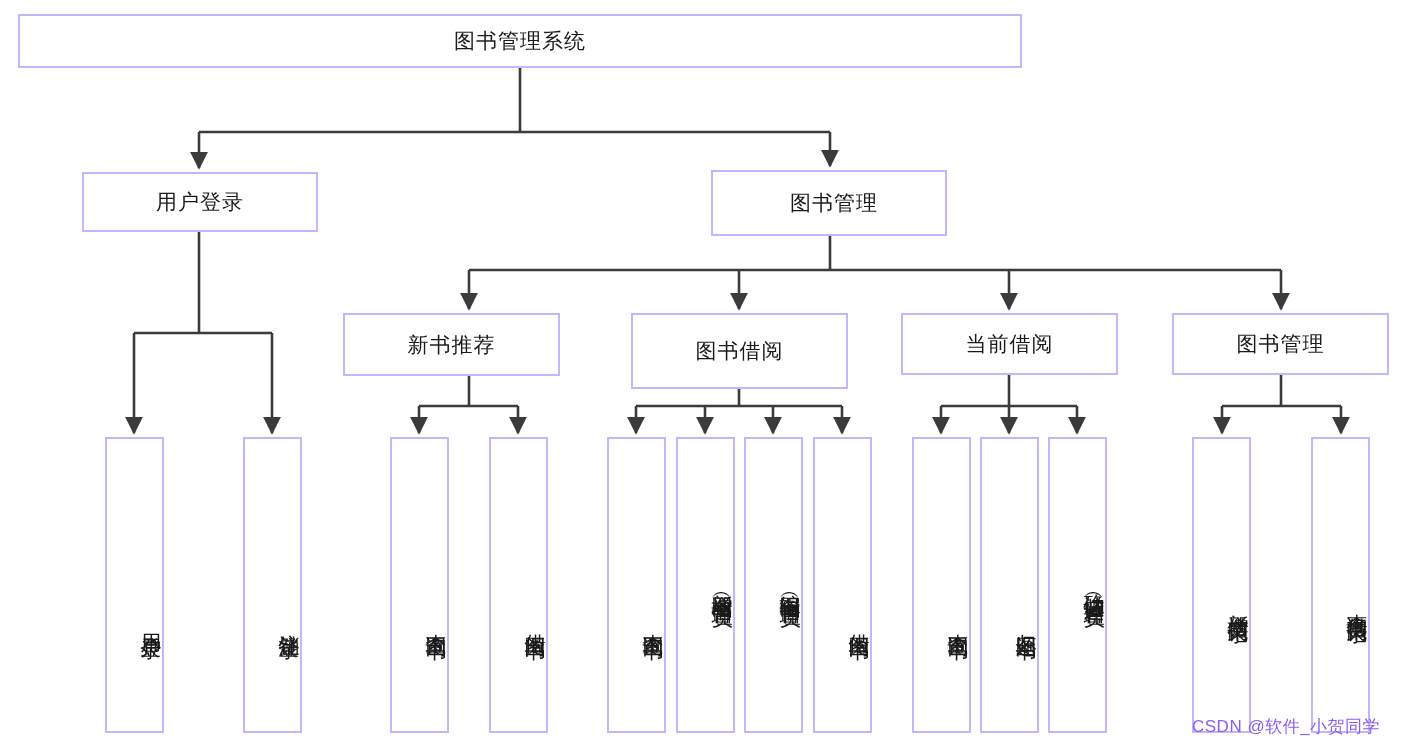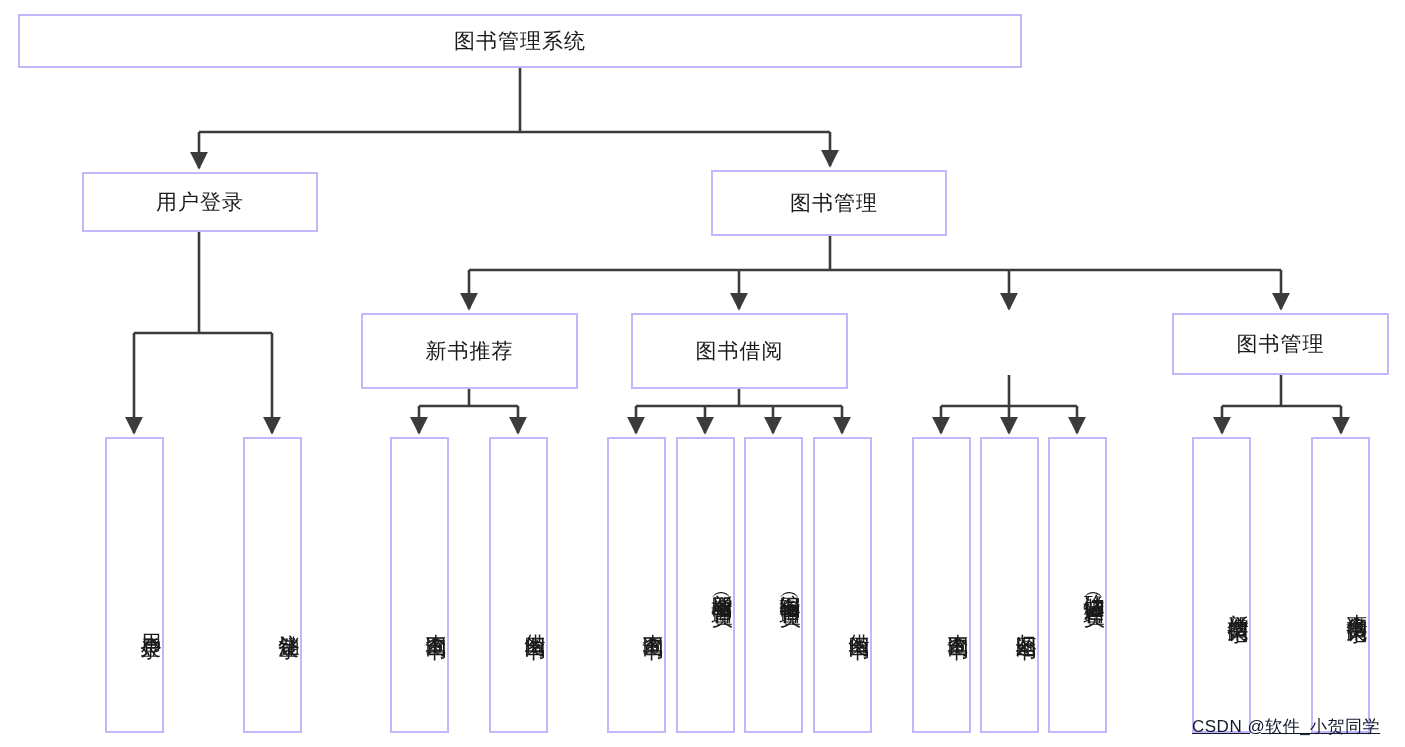--- a/index.html
+++ b/index.html
@@ -50,24 +50,23 @@
     align-items: flex-start;
     justify-content: center;
     padding-top: 6px;
   }
   .node-v.tall {
     padding-top: 2px;
   }
   .watermark {
     position: absolute;
     font-size: 17px;
-    color: #0f172a;
+    color: #8b5cf6;
     white-space: nowrap;
     letter-spacing: 0.5px;
-    text-decoration: underline;
   }
 </style>
 </head>
 <body>
 
 <div id="canvas">
 
   <svg id="wires" viewBox="0 0 1405 747" xmlns="http://www.w3.org/2000/svg">
     <defs>
       <marker id="arrow" viewBox="0 0 10 10" refX="9" refY="5" markerWidth="7" markerHeight="7" orient="auto-start-reverse">
@@ -117,24 +116,25 @@
       <path d="M 1341 406 L 1341 433" marker-end="url(#arrow)"></path>
     </g>
   </svg>
 
   <div class="node node-h" style="left:18px; top:14px; width:1004px; height:54px;">图书管理系统</div>
 
   <div class="node node-h" style="left:82px; top:172px; width:236px; height:60px;">用户登录</div>
 
   <div class="node node-h" style="left:711px; top:170px; width:236px; height:66px;padding-left:10px;">图书管理</div>
 
-  <div class="node node-h" style="left:361px; top:313px; width:217px; height:76px;">新书推荐</div>
+  <div class="node node-h" style="left:343px; top:313px; width:217px; height:63px;">新书推荐</div>
 
   <div class="node node-h" style="left:631px; top:313px; width:217px; height:76px;">图书借阅</div>
 
+  <div class="node node-h" style="left:901px; top:313px; width:217px; height:62px;">当前借阅</div>
 
   <div class="node node-h" style="left:1172px; top:313px; width:217px; height:62px;">图书管理</div>
 
   <div class="node node-v" style="left:105px; top:437px; width:59px; height:296px; padding-top:72px;">用户登录</div>
 
   <div class="node node-v" style="left:243px; top:437px; width:59px; height:296px; padding-top:72px;">注销登录</div>
 
   <div class="node node-v" style="left:390px; top:437px; width:59px; height:296px; padding-top:72px;">查询图书</div>
 
   <div class="node node-v" style="left:489px; top:437px; width:59px; height:296px; padding-top:72px;">借阅图书</div>

